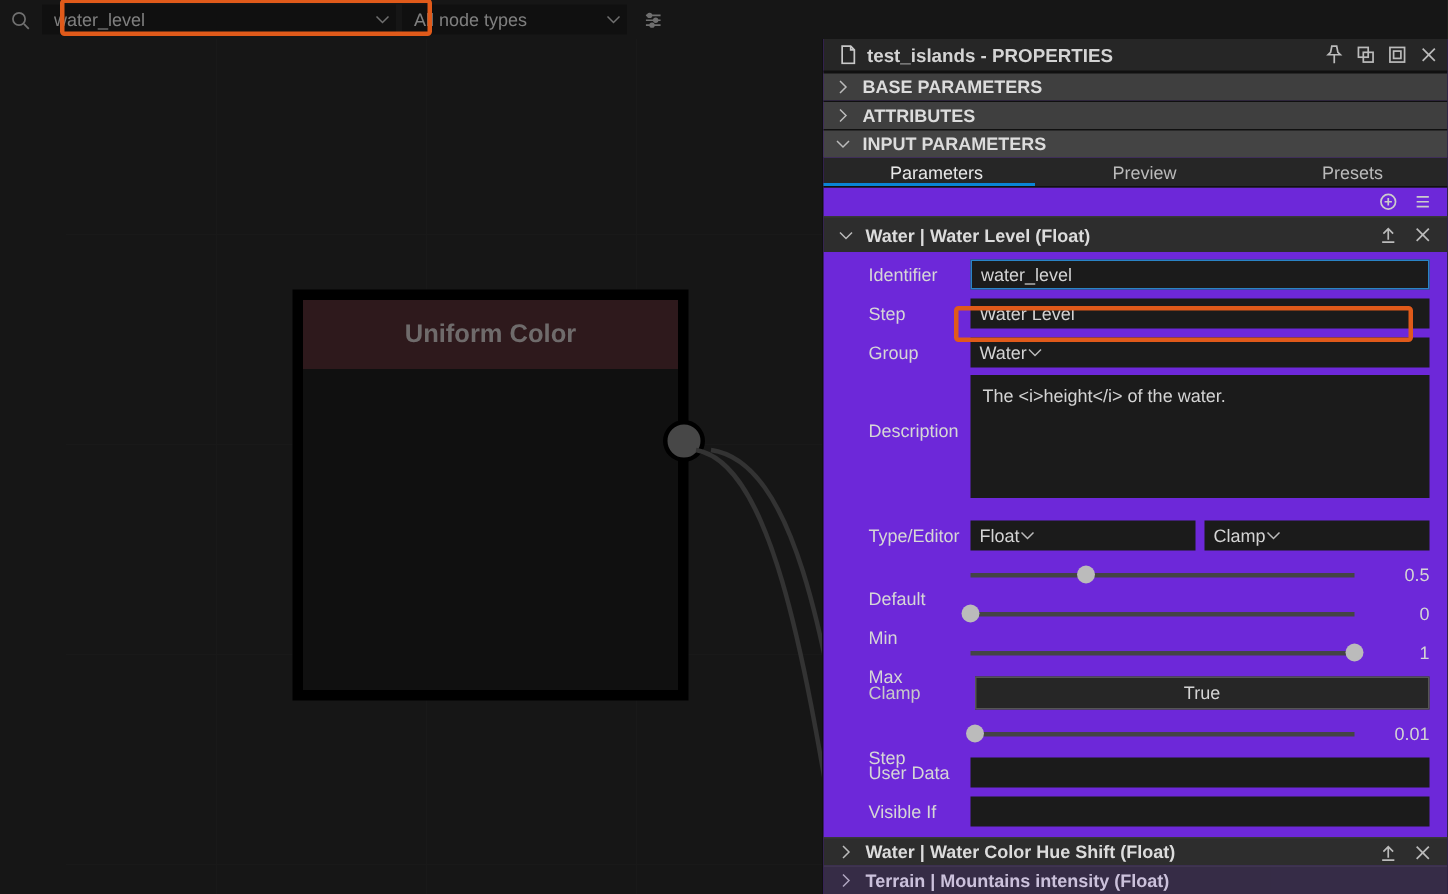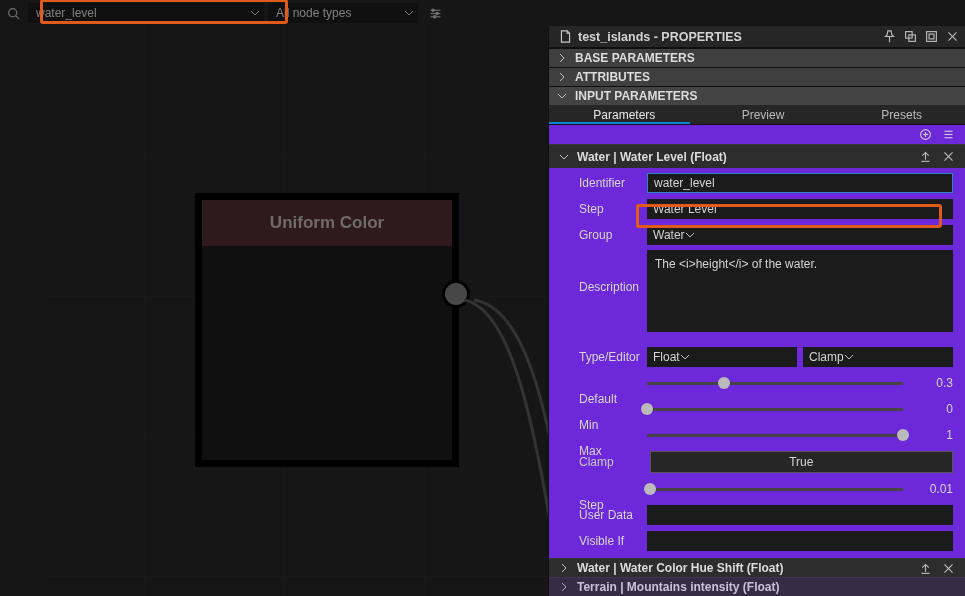--- a/index.html
+++ b/index.html
@@ -364,21 +364,21 @@
               <path d="M1 3 L5 7 L9 3" stroke="currentColor" fill="none"></path>
             </svg>
         </div>
       </div>
 
       <div class="slider-row">
         <div class="lbl">Default</div>
         <div class="slider">
             <div class="thumb" style="left:30%"></div>
           </div>
-        <div class="num-val">0.3</div>
+        <div class="num-val">0.5</div>
       </div>
       <div class="slider-row">
         <div class="lbl">Min</div>
         <div class="slider">
             <div class="thumb" style="left:0%"></div>
           </div>
         <div class="num-val">0</div>
       </div>
       <div class="slider-row">
         <div class="lbl">Max</div>

